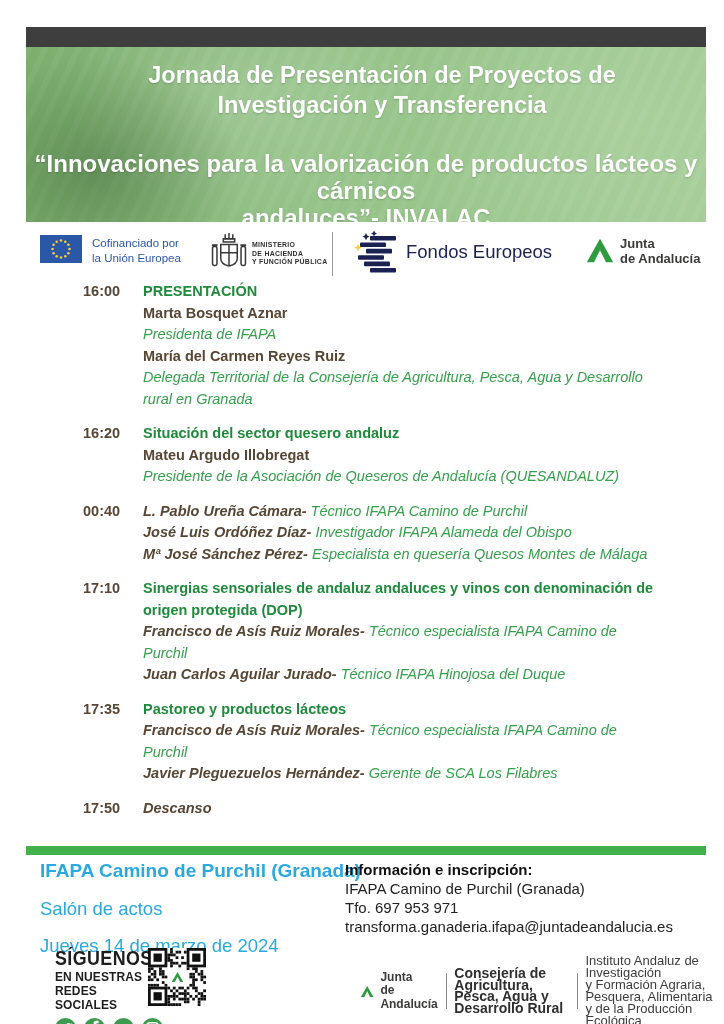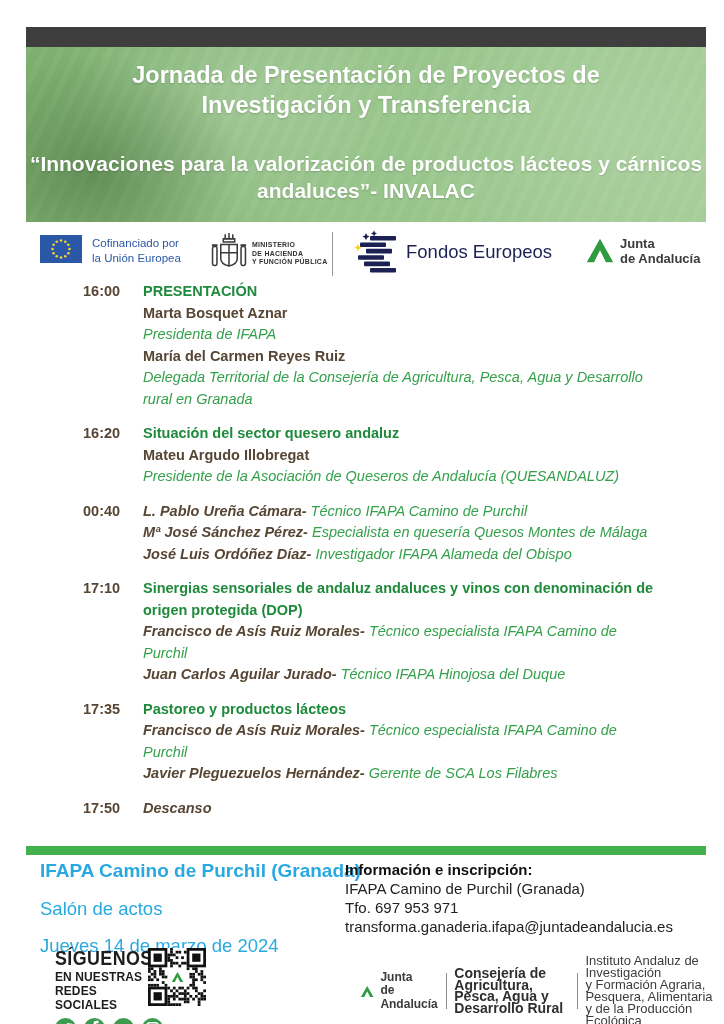--- a/index.html
+++ b/index.html
@@ -8,25 +8,25 @@
 
   
   .dark-bar{position:absolute;left:26px;top:27px;width:680px;height:20px;background:var(--dark_bar);}
   .hero{position:absolute;left:26px;top:47px;width:680px;height:175px;overflow:hidden;
     background:
       radial-gradient(ellipse 210px 170px at 10% 72%, rgba(52,92,44,.42), transparent 70%),
       radial-gradient(ellipse 250px 190px at 32% 28%, rgba(255,255,255,.16), transparent 70%),
       radial-gradient(ellipse 320px 250px at 86% 45%, rgba(255,255,255,.10), transparent 72%),
       repeating-linear-gradient(115deg, rgba(255,255,255,.05) 0 6px, transparent 6px 15px),
       linear-gradient(100deg,#7cae6e,#94c287 45%,#a3cc95);}
-  .hero-title{position:absolute;left:0;top:13px;width:100%;text-align:center;color:#fff;
+  .hero-title{position:absolute;left:16px;top:13px;width:100%;text-align:center;color:#fff;
       font-size:23.5px;font-weight:bold;line-height:30px;white-space:pre-line;
       text-shadow:0 1px 2px rgba(0,0,0,.18);}
   .hero-subtitle{position:absolute;left:-6px;top:103px;width:692px;text-align:center;color:#fff;
-      font-size:21px;font-weight:bold;line-height:27px;white-space:pre-line;
+      font-size:24px;font-weight:bold;line-height:27px;white-space:pre-line;
       text-shadow:0 1px 2px rgba(0,0,0,.18);}
 
   
   .logos{position:absolute;left:26px;top:226px;width:680px;height:56px;}
   .eu-flag{position:absolute;left:14px;top:9px;}
   .eu-text{position:absolute;left:66px;top:10px;font-size:11.5px;line-height:14.5px;
       color:var(--eu_blue);white-space:pre-line;}
   .min-arms{position:absolute;left:184px;top:3px;}
   .min-text{position:absolute;left:226px;top:15px;font-size:6.9px;line-height:8.6px;font-weight:bold;
       letter-spacing:.3px;color:#2f2f2f;white-space:pre-line;}
@@ -163,22 +163,22 @@
       <div class="agenda-content">
         <div class="session-title">Situación del sector quesero andaluz</div>
         <div class="sp-name">Mateu Argudo Illobregat</div>
         <div class="sp-role">Presidente de la Asociación de Queseros de Andalucía (QUESANDALUZ)</div>
       </div>
     </div>
     <div class="agenda-item">
       <div class="agenda-time">00:40</div>
       <div class="agenda-content">
         <div class="sp-line"><span class="sp-name-inline">L. Pablo Ureña Cámara-</span><span class="sp-role-inline"> Técnico IFAPA Camino de Purchil</span></div>
+        <div class="sp-line"><span class="sp-name-inline">José Luis Ordóñez Díaz-</span><span class="sp-role-inline"> Investigador IFAPA Alameda del Obispo</span></div>
         <div class="sp-line"><span class="sp-name-inline">Mª José Sánchez Pérez-</span><span class="sp-role-inline"> Especialista en quesería Quesos Montes de Málaga</span></div>
-        <div class="sp-line"><span class="sp-name-inline">José Luis Ordóñez Díaz-</span><span class="sp-role-inline"> Investigador IFAPA Alameda del Obispo</span></div>
       </div>
     </div>
     <div class="agenda-item">
       <div class="agenda-time">17:10</div>
       <div class="agenda-content">
         <div class="session-title">Sinergias sensoriales de andaluz andaluces y vinos con denominación de origen protegida (DOP)</div>
         <div class="sp-line"><span class="sp-name-inline">Francisco de Asís Ruiz Morales-</span><span class="sp-role-inline"> Técnico especialista IFAPA Camino de Purchil</span></div>
         <div class="sp-line"><span class="sp-name-inline">Juan Carlos Aguilar Jurado-</span><span class="sp-role-inline"> Técnico IFAPA Hinojosa del Duque</span></div>
       </div>
     </div>

